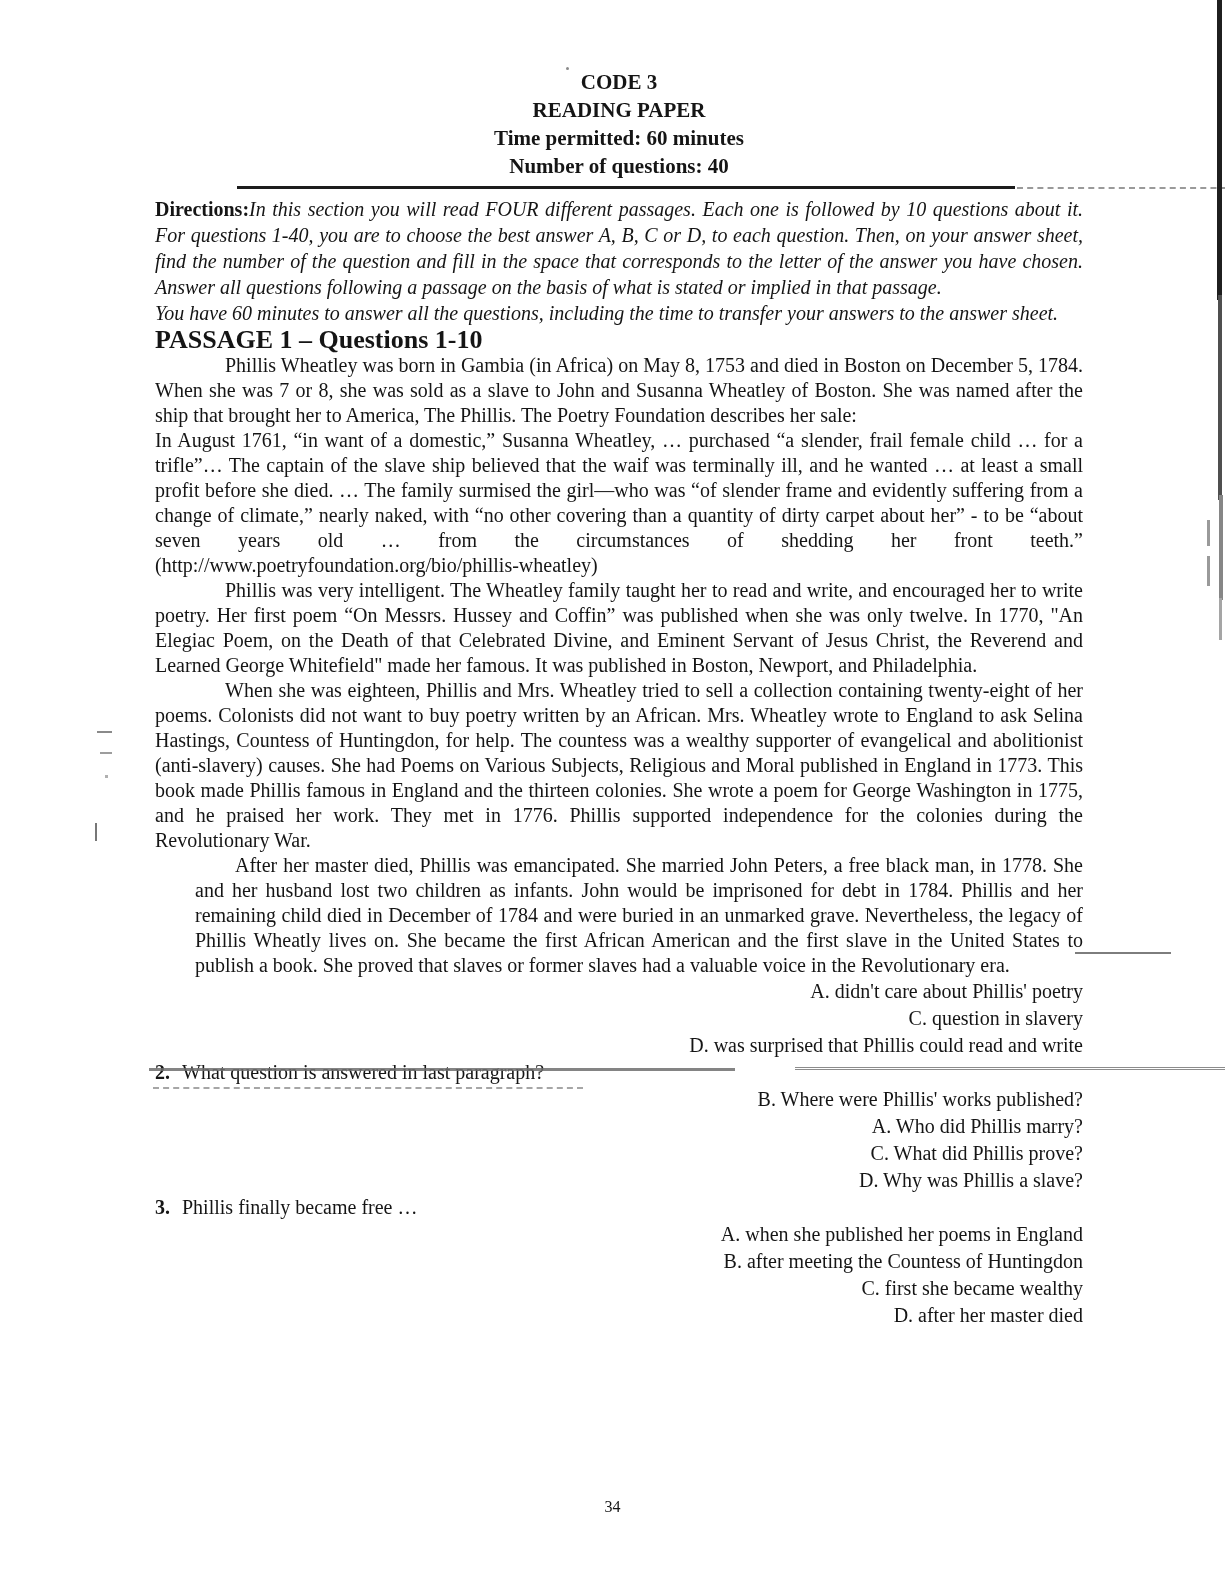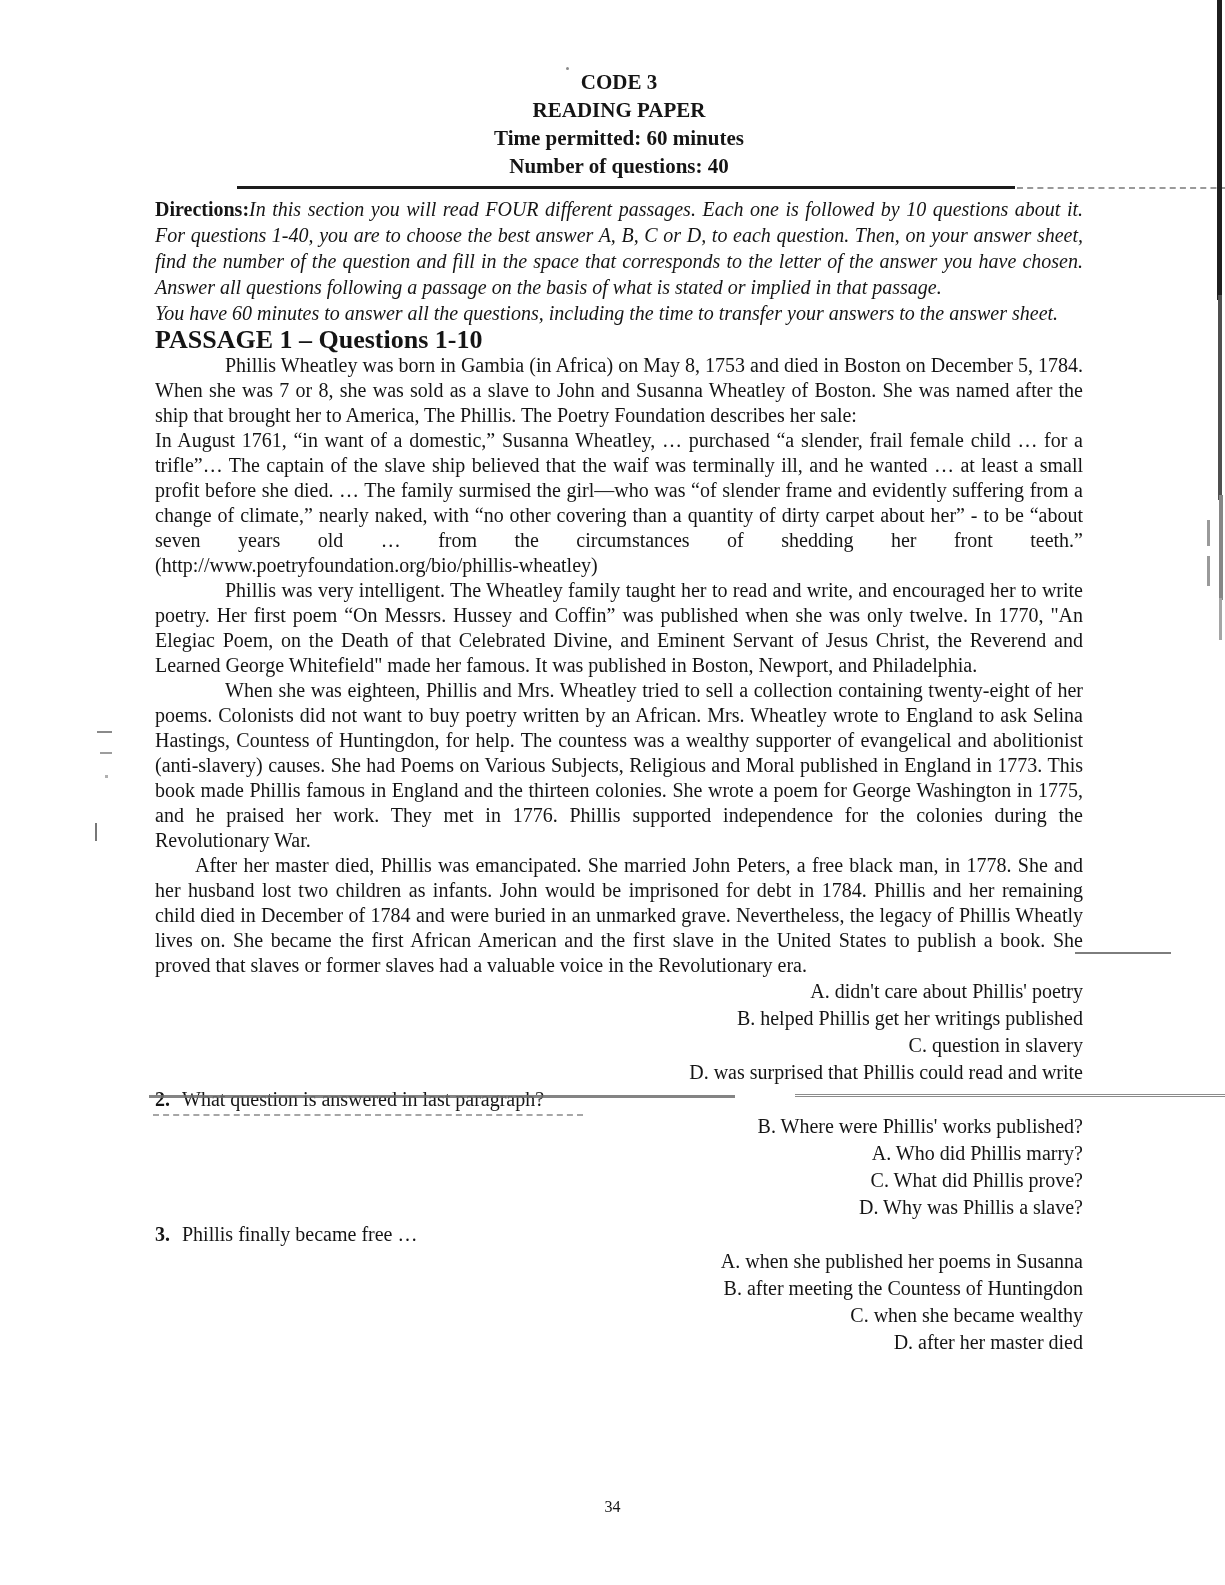--- a/index.html
+++ b/index.html
@@ -21,21 +21,21 @@
   .directions::after{ 
     content:"";position:absolute;left:862px;top:-9px;width:230px;border-top:2px dashed #9a9a9a;
   }
   .dir-label{font-weight:bold;font-style:normal;}
   .dir-body{font-style:italic;}
   .note{font-size:20px;line-height:26px;font-style:italic;text-align:justify;}
   .passage-heading{font-size:26px;line-height:27px;font-weight:bold;}
   
   .para{margin:0;font-size:20px;line-height:25px;text-align:justify;position:relative;}
   .p-indent{text-indent:70px;}
-  .p-indent-sm{text-indent:40px;}
+  .p-indent-sm{text-indent:40px;margin-left:40px;}
   
   .margin-mark{position:absolute;background:#8a8a8a;}
   .mm1{left:-58px;top:53px;width:15px;height:2px;}
   .mm2{left:-55px;top:74px;width:12px;height:2px;background:#9d9d9d;}
   .mm3{left:-50px;top:97px;width:3px;height:3px;background:#b0b0b0;}
   .mm4{left:-60px;top:145px;width:2px;height:18px;background:#777;}
   
   .p4-dash{position:absolute;right:-88px;bottom:24px;width:96px;height:2px;background:#7d7d7d;}
   
   .question{font-size:20px;line-height:27px;}
@@ -90,21 +90,20 @@
     <span class="margin-mark mm4"></span>
   </p>
   <p class="para p-indent-sm">
     <span>After her master died, Phillis was emancipated. She married John Peters, a free black man, in 1778. She and her husband lost two children as infants. John would be imprisoned for debt in 1784. Phillis and her remaining child died in December of 1784 and were buried in an unmarked grave. Nevertheless, the legacy of Phillis Wheatly lives on. She became the first African American and the first slave in the United States to publish a book. She proved that slaves or former slaves had a valuable voice in the Revolutionary era.</span>
     <span class="p4-dash"></span>
   </p>
 
   <div class="question">
     <div class="options indented">
       <div>A. didn't care about Phillis' poetry</div>
-      <div>B. helped Phillis get her writings published</div>
       <div>C. question in slavery</div>
       <div>D. was surprised that Phillis could read and write</div>
     </div>
   </div>
 
   <div class="question">
     <div class="q-line">
       <span class="q-num">2.</span><span>What question is answered in last paragraph?</span>
       <span class="strike-artifact"></span>
       <span class="strike-dash-right"></span>
@@ -116,23 +115,23 @@
       <div>C. What did Phillis prove?</div>
       <div>D. Why was Phillis a slave?</div>
     </div>
   </div>
 
   <div class="question">
     <div class="q-line">
       <span class="q-num">3.</span><span>Phillis finally became free …</span>
     </div>
     <div class="options indented">
-      <div>A. when she published her poems in Susanna</div>
+      <div>A. when she published her poems in England</div>
       <div>B. after meeting the Countess of Huntingdon</div>
-      <div>C. when she became wealthy</div>
+      <div>C. first she became wealthy</div>
       <div>D. after her master died</div>
     </div>
   </div>
 
 </div>
 
 <div class="page-number">34</div>
 
 <div class="edge e1"></div>
 <div class="edge e2"></div>

